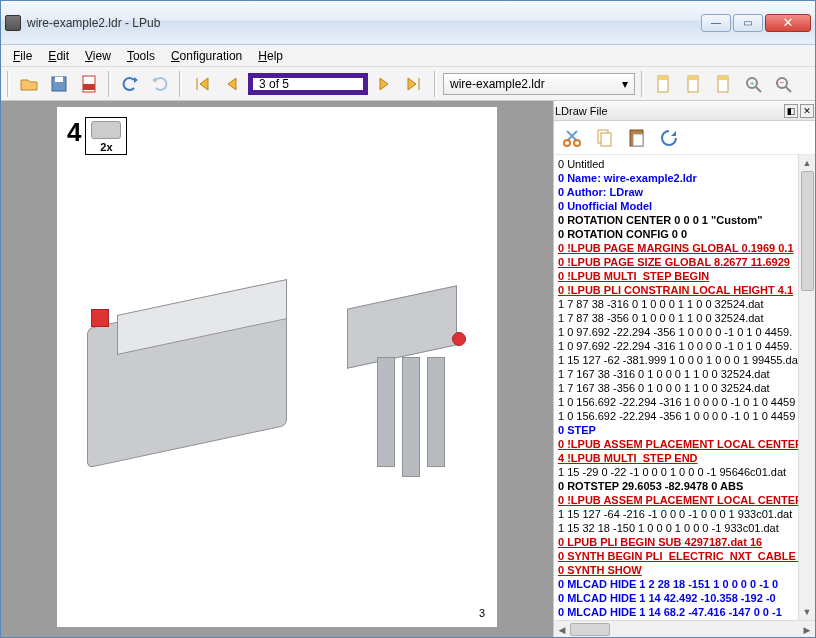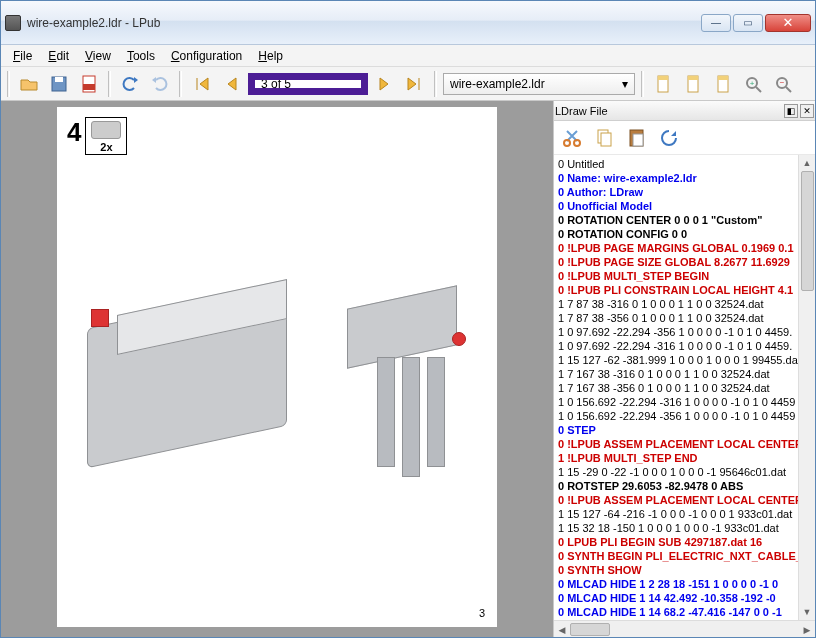--- a/index.html
+++ b/index.html
@@ -80,21 +80,21 @@
     margin: 0 2px;
   }
   .tbtn {
     width: 26px; height: 26px;
     display:flex;align-items:center;justify-content:center;
     border-radius:3px;
   }
   .page-input {
     width: 120px;
     height: 22px;
-    border:7px solid #4c1d95;
+    border:5px solid #4c1d95;
     padding: 2px 6px;
     font-size:12px;
     background: #fff;
   }
   .model-select {
     width: 192px;
     height: 22px;
     border:1px solid #aaa;
     background: linear-gradient(#fff,#eee);
     display:flex;
@@ -176,21 +176,21 @@
     overflow:auto;
     padding:2px 4px;
     font-family: Arial, sans-serif;
     font-size: 11px;
     line-height: 14px;
     white-space: nowrap;
   }
   .code-line { display:block; }
   .c-black { color:#000; }
   .c-blue  { color:#0000ee; font-weight:bold; }
-  .c-red   { color:#cc0000; font-weight:bold; }
+  .c-red   { color:#cc0000; font-weight:bold;text-decoration:underline; }
   .c-dk    { color:#000; font-weight:bold;}
   .code-scroll-h {
     height:17px;
     border-top:1px solid #ddd;
     background:#f0f0f0;
     position:relative;
   }
   .code-scroll-h .thumb {
     position:absolute; left:16px; top:2px; height:13px; width:40px;
     background:#d6d6d6; border:1px solid #b0b0b0; border-radius:2px;
@@ -410,21 +410,21 @@
             <span class="code-line c-black">1 7 87 38 -356 0 1 0 0 0 1 1 0 0 32524.dat</span>
             <span class="code-line c-black">1 0 97.692 -22.294 -356 1 0 0 0 0 -1 0 1 0 4459.</span>
             <span class="code-line c-black">1 0 97.692 -22.294 -316 1 0 0 0 0 -1 0 1 0 4459.</span>
             <span class="code-line c-black">1 15 127 -62 -381.999 1 0 0 0 1 0 0 0 1 99455.da</span>
             <span class="code-line c-black">1 7 167 38 -316 0 1 0 0 0 1 1 0 0 32524.dat</span>
             <span class="code-line c-black">1 7 167 38 -356 0 1 0 0 0 1 1 0 0 32524.dat</span>
             <span class="code-line c-black">1 0 156.692 -22.294 -316 1 0 0 0 0 -1 0 1 0 4459</span>
             <span class="code-line c-black">1 0 156.692 -22.294 -356 1 0 0 0 0 -1 0 1 0 4459</span>
             <span class="code-line c-blue">0 STEP</span>
             <span class="code-line c-red">0 !LPUB ASSEM PLACEMENT LOCAL CENTER</span>
-            <span class="code-line c-red">1 !LPUB MULTI_STEP END</span>
+            <span class="code-line c-red">4 !LPUB MULTI_STEP END</span>
             <span class="code-line c-black">1 15 -29 0 -22 -1 0 0 0 1 0 0 0 -1 95646c01.dat</span>
             <span class="code-line c-dk">0 ROTSTEP 29.6053 -82.9478 0 ABS</span>
             <span class="code-line c-red">0 !LPUB ASSEM PLACEMENT LOCAL CENTER</span>
             <span class="code-line c-black">1 15 127 -64 -216 -1 0 0 0 -1 0 0 0 1 933c01.dat</span>
             <span class="code-line c-black">1 15 32 18 -150 1 0 0 0 1 0 0 0 -1 933c01.dat</span>
             <span class="code-line c-red">0 LPUB PLI BEGIN SUB 4297187.dat 16</span>
             <span class="code-line c-red">0 SYNTH BEGIN PLI_ELECTRIC_NXT_CABLE_</span>
             <span class="code-line c-red">0 SYNTH SHOW</span>
             <span class="code-line c-blue">0  MLCAD HIDE 1 2 28 18 -151 1 0 0 0 0 -1 0</span>
             <span class="code-line c-blue">0  MLCAD HIDE 1 14 42.492 -10.358 -192 -0</span>

